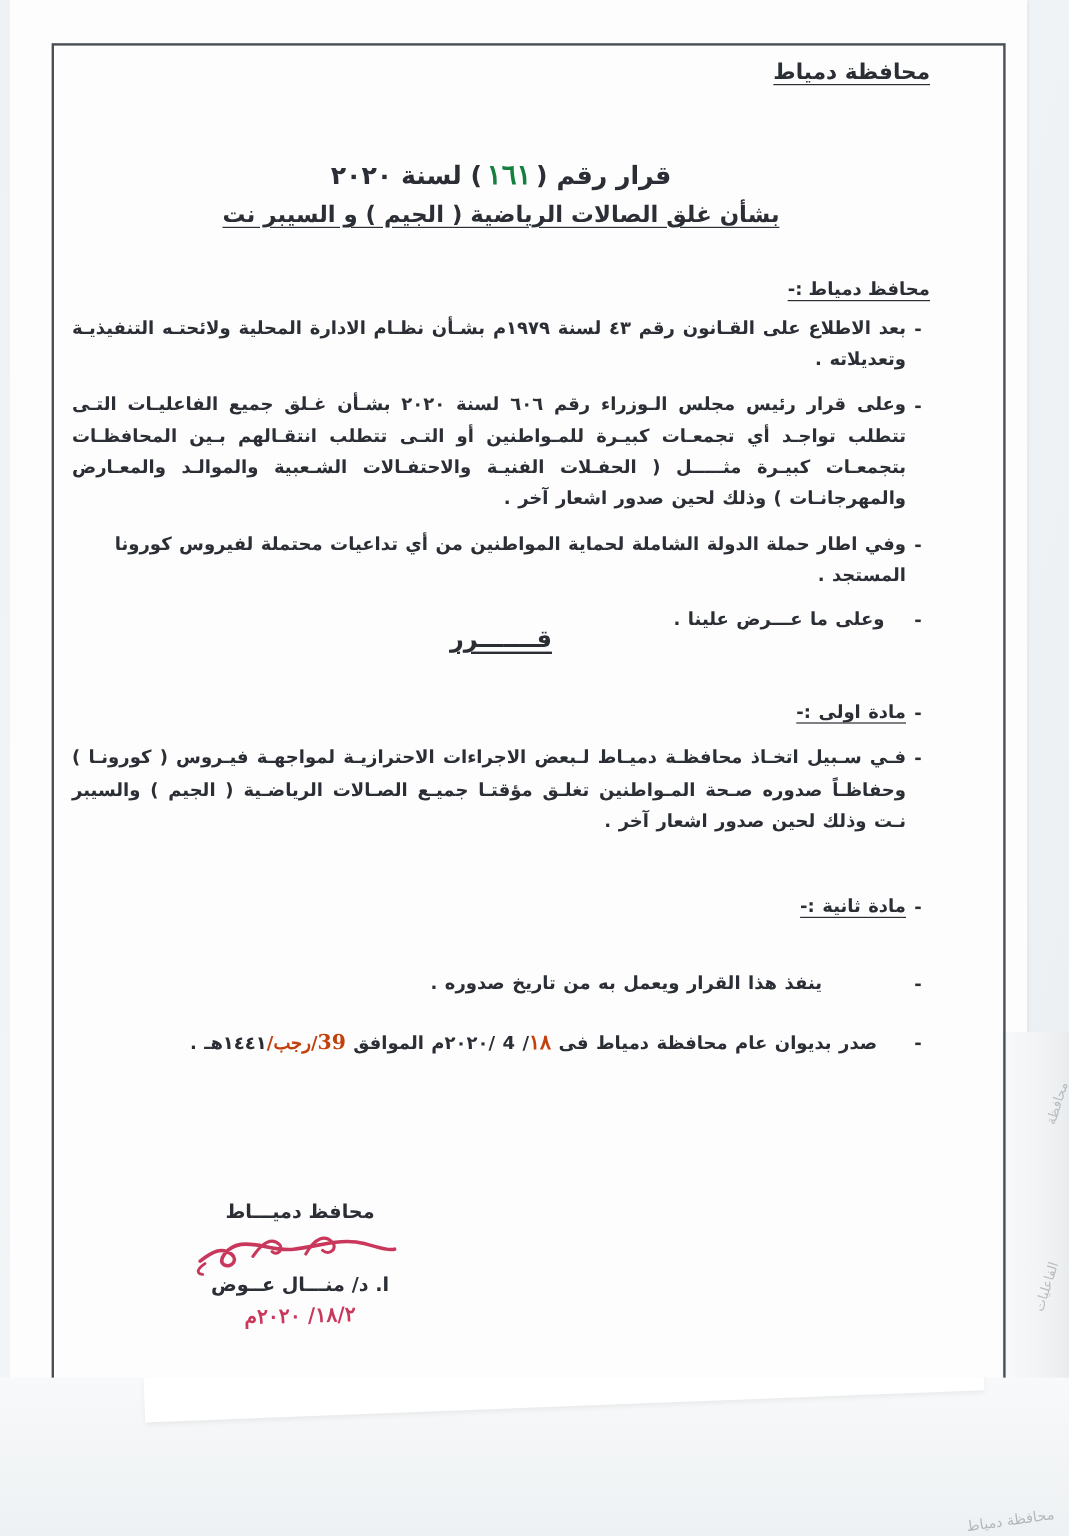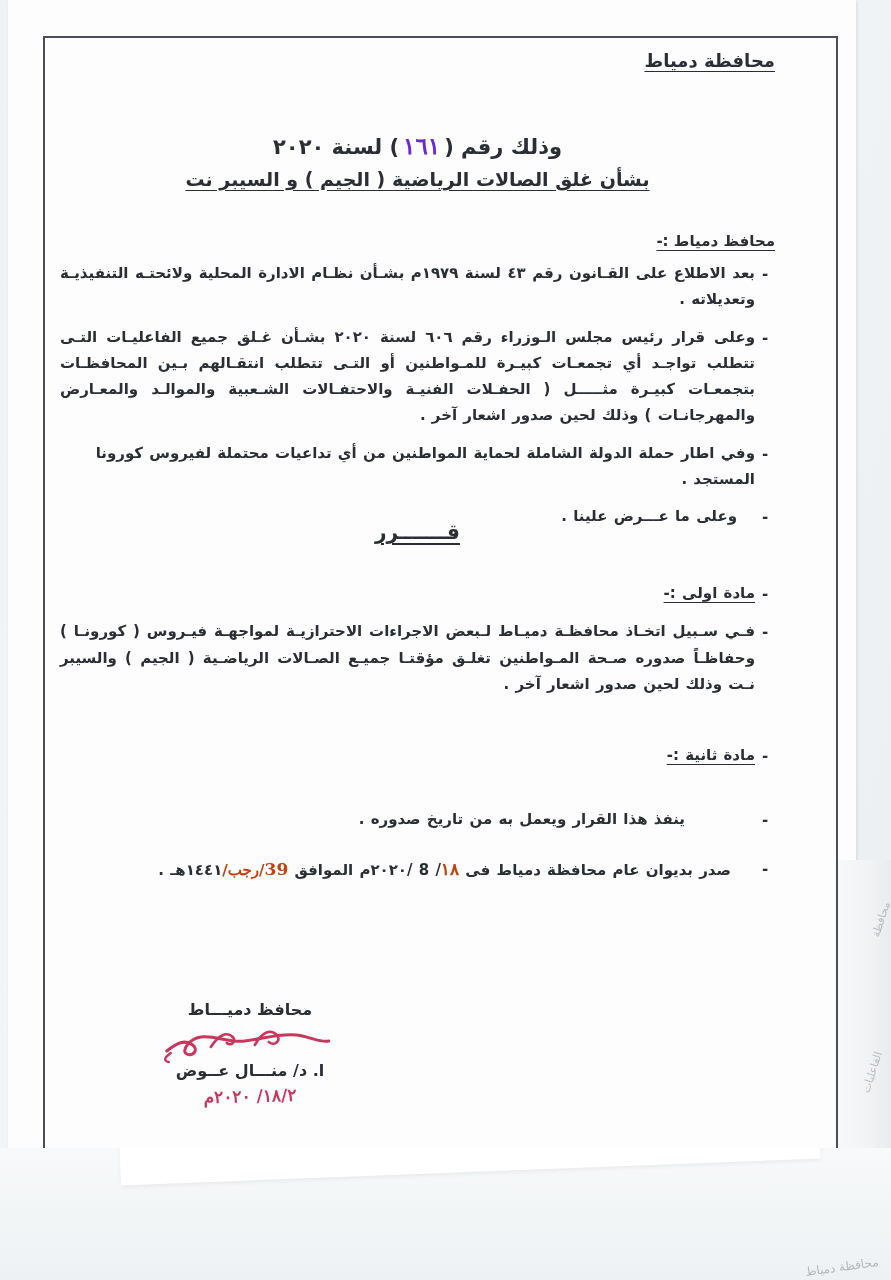--- a/index.html
+++ b/index.html
@@ -127,21 +127,21 @@
     right: 0;
     text-align: center;
   }
   .title-line-1 {
     font-size: 21px;
     font-weight: bold;
     margin-bottom: 9px;
     white-space: nowrap;
   }
   .decree-number {
-    color: #6d28d9;
+    color: #15803d;
     font-family: "DejaVu Serif", "Liberation Serif", serif;
     font-size: 23px;
     font-weight: bold;
     letter-spacing: 1px;
     padding: 0 4px;
   }
   .title-line-2 {
     font-size: 19px;
     font-weight: bold;
     display: inline-block;
@@ -273,21 +273,21 @@
   </div>
 
   <div class="doc-frame"></div>
 
   <div class="doc-inner">
 
     <div class="org-header u-line">محافظة دمياط</div>
 
     <div class="title-block">
       <div class="title-line-1">
-        <span>وذلك رقم  (</span><span class="decree-number">١٦١</span><span>)  لسنة  ٢٠٢٠</span>
+        <span>قرار رقم  (</span><span class="decree-number">١٦١</span><span>)  لسنة  ٢٠٢٠</span>
       </div>
       <div class="title-line-2 u-line">بشأن غلق الصالات الرياضية ( الجيم ) و السيبر نت</div>
     </div>
 
     <div class="addressee u-line">محافظ دمياط :-</div>
 
     <div class="recitals">
 
       <div class="bullet-row">
         <div class="bullet-dash">-</div>
@@ -344,21 +344,21 @@
         <div class="bullet-dash">-</div>
         <div class="bullet-text tight" style="padding-right:70px;">ينفذ هذا القرار ويعمل به من تاريخ صدوره .</div>
       </div>
 
       <div class="spacer-sm"></div>
 
       <div class="bullet-row">
         <div class="bullet-dash">-</div>
         <div class="bullet-text tight" style="padding-right:24px;">
           <span>صدر بديوان عام محافظة دمياط فى</span>
-          <span class="hand-ink-blue" style="font-size:17px;">١٨</span><span>/ 8 /٢٠٢٠م الموافق</span>
+          <span class="hand-ink-blue" style="font-size:17px;">١٨</span><span>/ 4 /٢٠٢٠م الموافق</span>
           <span class="hand-ink-blue" style="font-size:17px;">39</span><span class="hand-ink-blue" style="font-size:15px;">/رجب/</span><span>١٤٤١هـ .</span>
         </div>
       </div>
 
     </div>
 
     <div class="signature-block">
       <div class="sig-title">محافظ دميـــاط</div>
 
       <div class="sig-mark">

